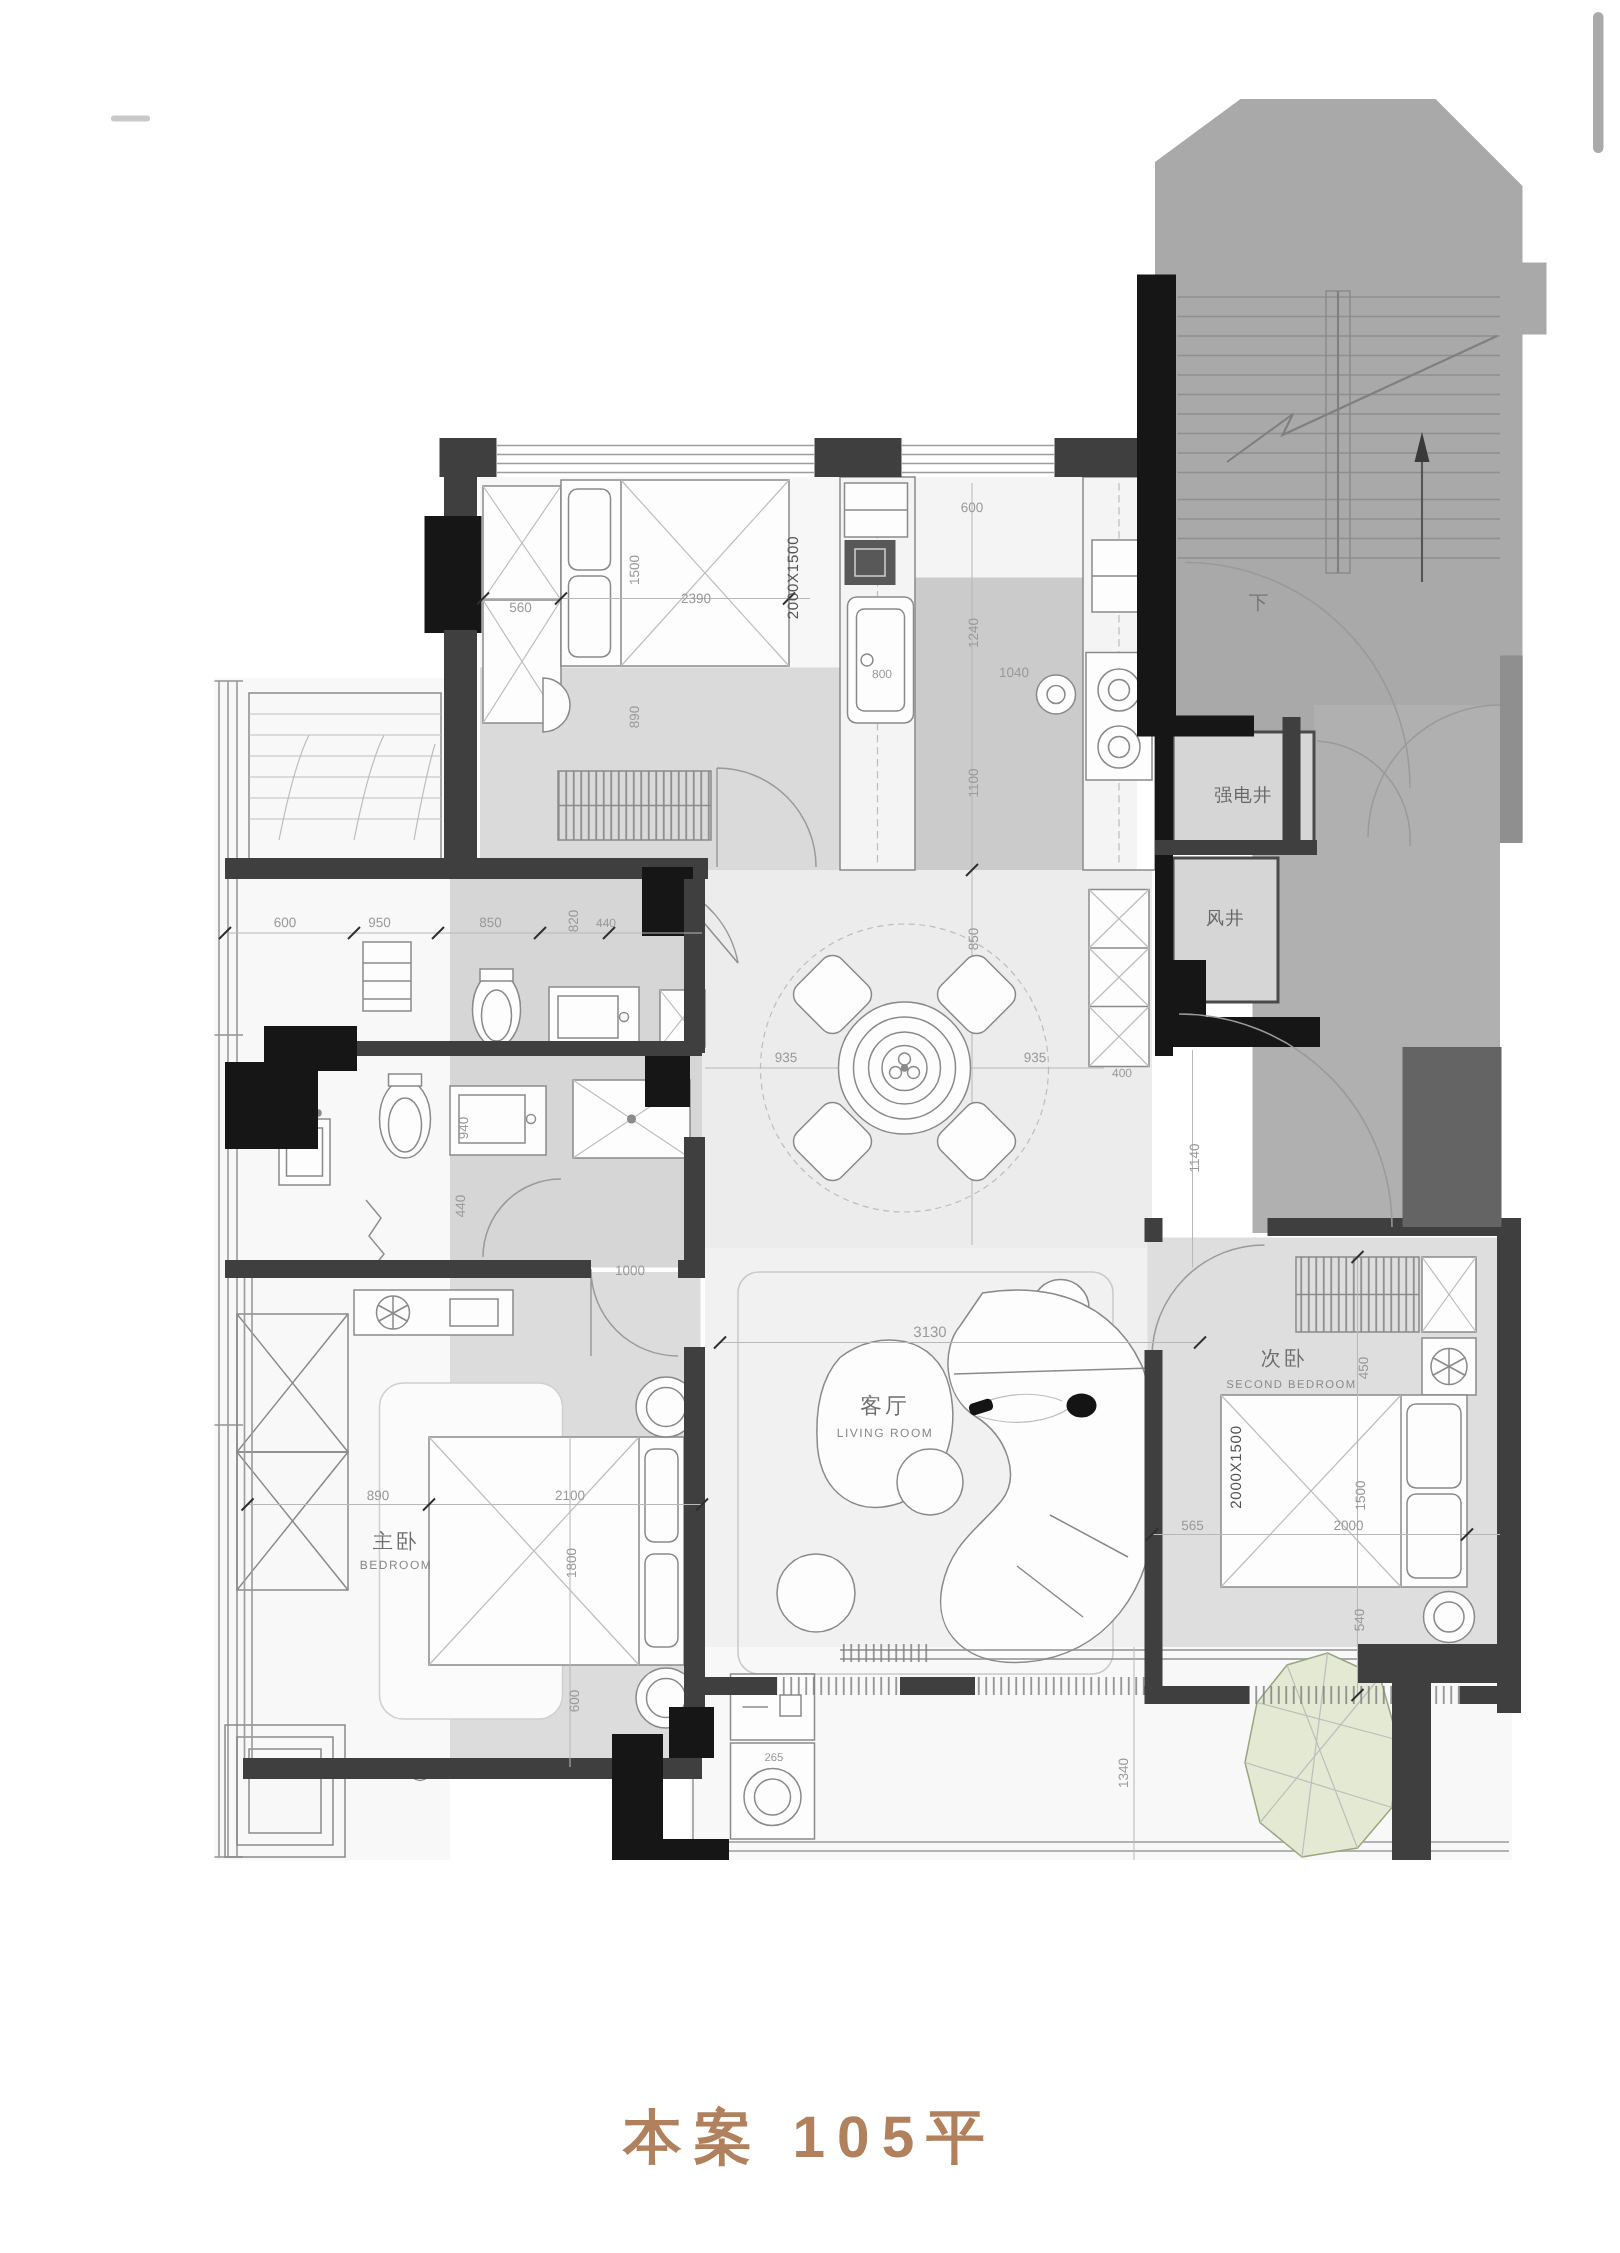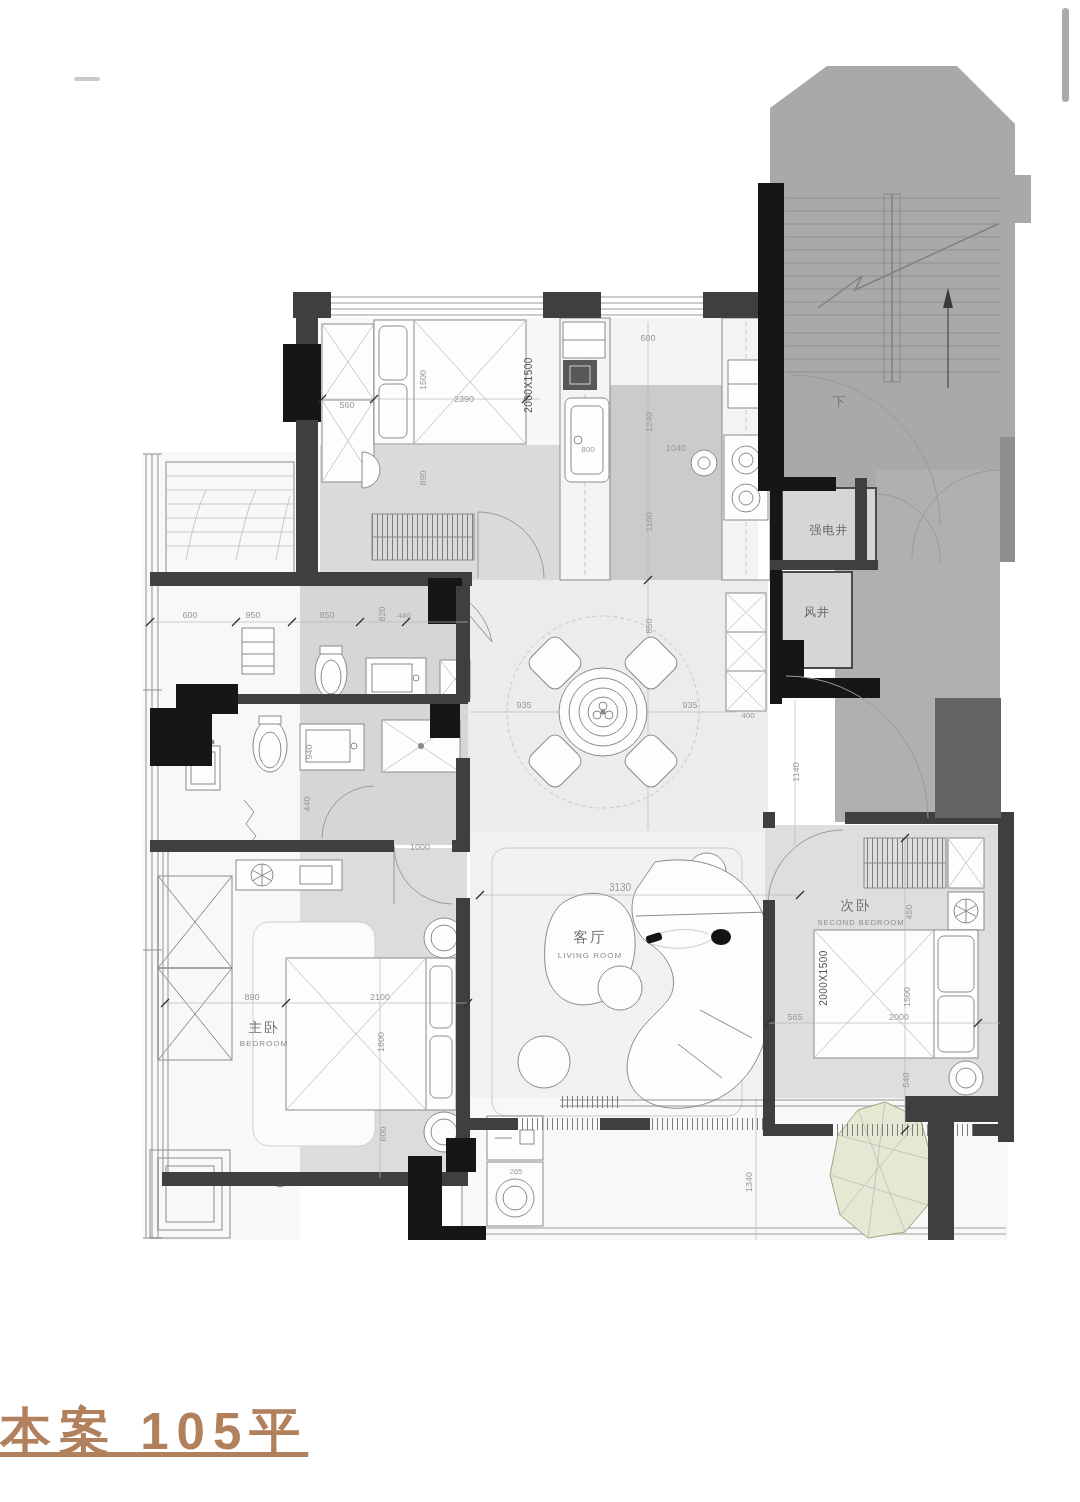--- a/index.html
+++ b/index.html
@@ -19,22 +19,22 @@
   .fo  {fill:none;stroke:#8a8a8a;stroke-width:1;}
   .lt  {stroke:#bdbdbd;stroke-width:.8;fill:none;}
   .dl  {stroke:#b8b8b8;stroke-width:.7;fill:none;}
   .tk  {stroke:#2e2e2e;stroke-width:1.3;}
   .arc {fill:none;stroke:#9a9a9a;stroke-width:1;}
   text.dim{fill:#9a9a9a;font-size:9px;text-anchor:middle;}
   text.dimd{fill:#555;font-size:10px;text-anchor:middle;letter-spacing:.5px;}
   text.lbl{fill:#6e6e6e;font-size:13.5px;text-anchor:middle;letter-spacing:2px;}
   text.lbe{fill:#8a8a8a;font-size:8px;text-anchor:middle;letter-spacing:1px;}
   text.shaft{fill:#666;font-size:12px;text-anchor:middle;letter-spacing:1px;}
-  #caption{position:absolute;left:0;top:1398px;width:100%;text-align:left;
-           font-size:51px;font-weight:700;color:#b1805c;letter-spacing:8px;text-decoration:underline;}
+  #caption{position:absolute;left:0;top:1398px;width:100%;text-align:center;
+           font-size:39px;font-weight:700;color:#b1805c;letter-spacing:8px;}
   #topdash{position:absolute;left:74px;top:77px;width:26px;height:4px;background:#c9c9c9;border-radius:2px;}
   #scrollbar{position:absolute;left:1062px;top:8px;width:7px;height:94px;background:#9b9b9b;border-radius:4px;opacity:.85;}
 </style>
 </head>
 <body>
 
 <div id="stage">
 <div id="topdash"></div>
 <div id="scrollbar"></div>
 

